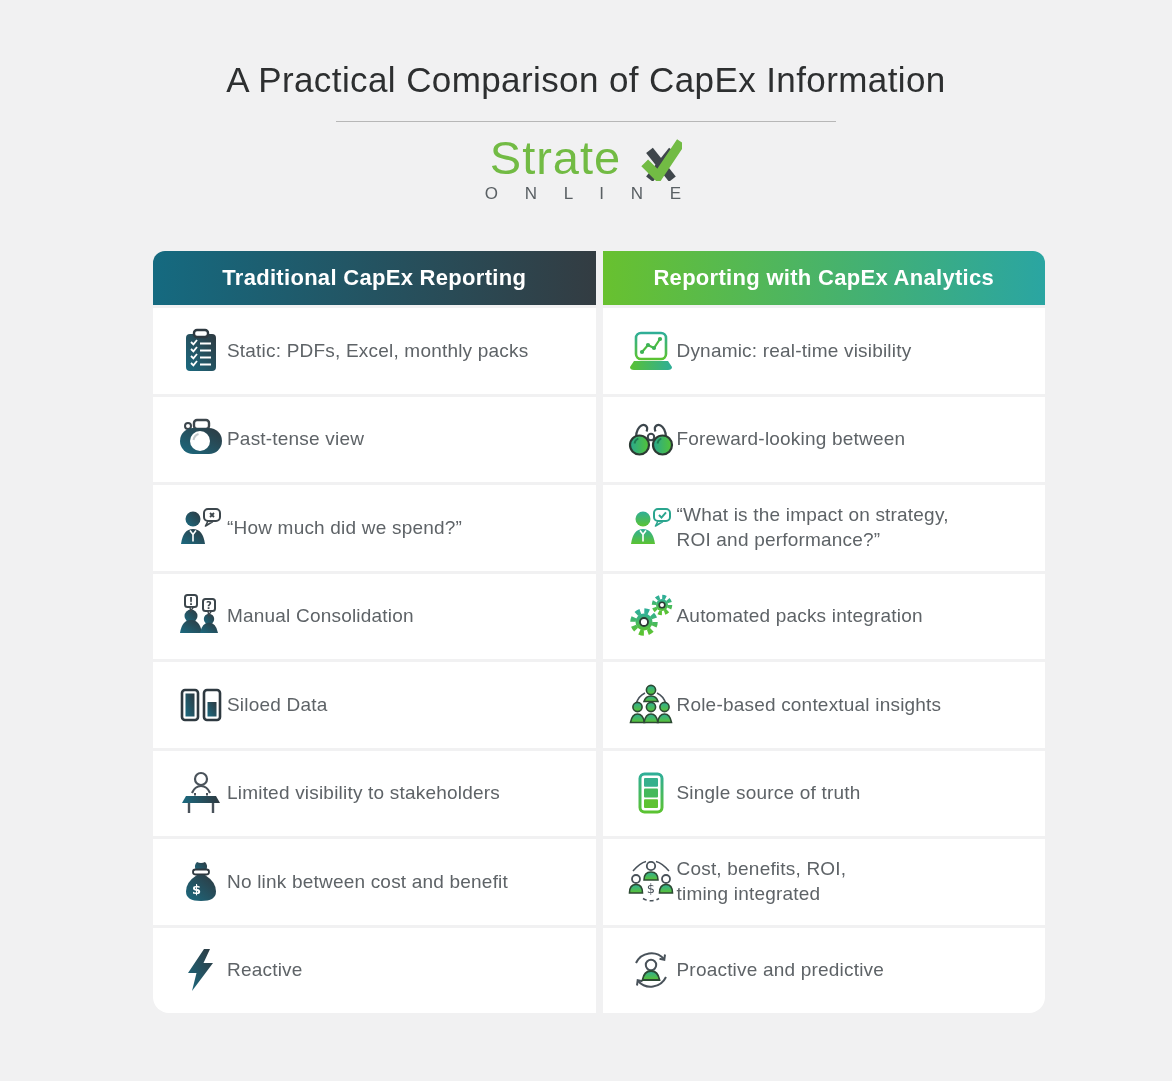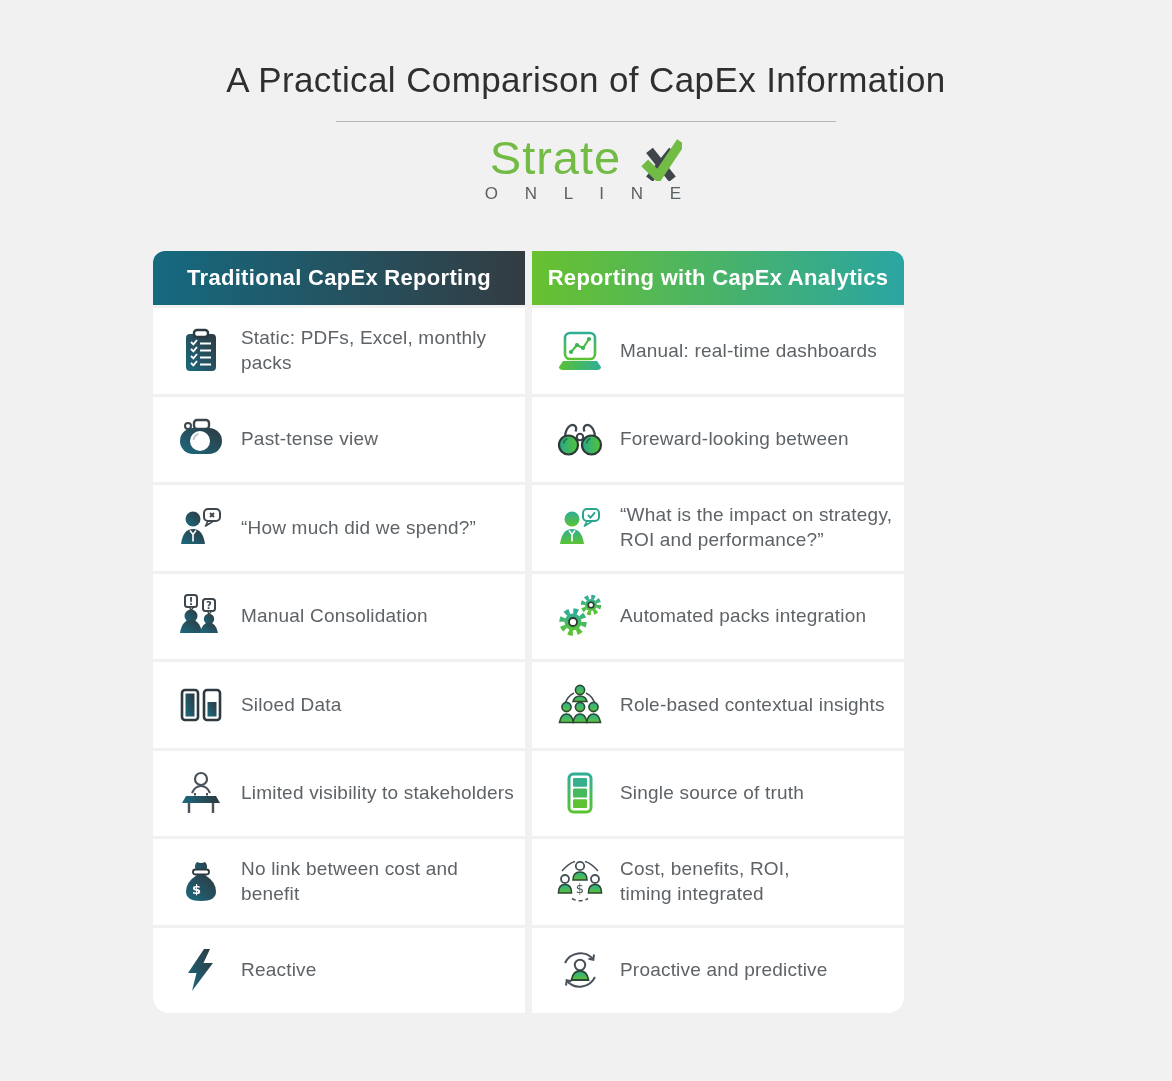--- a/index.html
+++ b/index.html
@@ -5,31 +5,31 @@
   *{margin:0;padding:0;box-sizing:border-box}
   html,body{width:1172px;height:1081px}
   body{background:#f1f1f2;font-family:"Liberation Sans",sans-serif;overflow:hidden}
   .canvas{position:relative;width:1172px;height:1081px}
   .title{text-align:center;padding-top:60px;font-size:35px;font-weight:normal;color:#2d2f30;letter-spacing:.4px}
   .divider{width:500px;height:1px;background:#b7b7b7;margin:21px auto 12px}
   .logo-row{display:flex;justify-content:center;align-items:flex-end;gap:17px}
   .logo-text{font-size:47px;color:#72bb44;letter-spacing:1px;line-height:1}
   .logo-x{width:44px;height:44px;margin-bottom:0px}
   .logo-sub{text-align:center;font-size:17px;letter-spacing:11px;padding-left:5px;color:#5a6064;margin-top:3px}
-  .table{position:absolute;left:153px;top:251px;width:751px;display:flex;gap:7px}
+  .table{position:absolute;left:153px;top:251px;width:892px;display:flex;gap:7px}
   .col{flex:1;display:flex;flex-direction:column;gap:3px}
   .hdr{height:54px;display:flex;align-items:center;justify-content:center;color:#fff;font-size:22px;font-weight:bold;letter-spacing:.3px}
   .hdr-left{background:linear-gradient(90deg,#156a80,#333c42);border-radius:12px 0 0 0}
   .hdr-right{background:linear-gradient(90deg,#68c12f,#2aa5a2);border-radius:0 12px 0 0}
   .row{height:85.5px;background:#fff;display:flex;align-items:center}
   .col-left .row:last-child{border-radius:0 0 0 16px}
   .col-right .row:last-child{border-radius:0 0 16px 0}
   .ic{width:52px;height:52px;margin-left:22px;flex:none;display:flex;align-items:center;justify-content:center}
   .ic svg{width:48px;height:48px}
-  .lbl{margin-left:14px;margin-right:10px;font-size:19px;color:#5e6367;line-height:1.28;white-space:pre-line;letter-spacing:.2px}
+  .lbl{margin-right:10px;font-size:19px;color:#5e6367;line-height:1.28;white-space:pre-line;letter-spacing:.2px}
 </style>
 </head>
 <body>
 
 <svg width="0" height="0" style="position:absolute">
   <defs>
     <linearGradient id="tg" x1="0" y1="1" x2="1" y2="0">
       <stop offset="0" stop-color="#1b6a80"></stop>
         <stop offset="1" stop-color="#2e3940"></stop>
     </linearGradient>
@@ -186,21 +186,21 @@
           <svg viewBox="0 0 48 48">
             <rect x="9" y="6" width="30" height="26" rx="5" fill="#fff" stroke="url(#gg)" stroke-width="2.6"></rect>
             <polyline points="15,25 21,18 27,21 33,12" fill="none" stroke="#4cbb3f" stroke-width="2.2"></polyline>
             <circle cx="15" cy="25" r="2.1" fill="#3db257"></circle>
               <circle cx="21" cy="18" r="2.1" fill="#3db257"></circle>
             <circle cx="27" cy="21" r="2.1" fill="#3db257"></circle>
               <circle cx="33" cy="12" r="2.1" fill="#3db257"></circle>
             <path d="M7 34 h34 l4 6 q0 3 -4 3 H7 q-4 0 -4 -3 z" fill="url(#gg2)"></path>
           </svg>
         </span>
-        <span class="lbl">Manual: real-time dashboards</span>
+        <span class="lbl">Dynamic: real-time visibility</span>
       </div>
 
       <div class="row">
         <span class="ic">
           <svg viewBox="0 0 48 48">
             <path d="M9.5 26 q-1.5-9 3-14 q3-3.5 6-1.5 q2.8 2 1 6" fill="none" stroke="#3c464c" stroke-width="2.2"></path>
             <path d="M38.5 26 q1.5-9 -3-14 q-3-3.5 -6-1.5 q-2.8 2 -1 6" fill="none" stroke="#3c464c" stroke-width="2.2"></path>
             <circle cx="24" cy="22" r="3.2" fill="#fff" stroke="#3c464c" stroke-width="2"></circle>
             <circle cx="12.5" cy="30" r="9.5" fill="url(#ggh)" stroke="#2c3a33" stroke-width="2.2"></circle>
             <circle cx="35.5" cy="30" r="9.5" fill="url(#ggh)" stroke="#2c3a33" stroke-width="2.2"></circle>

